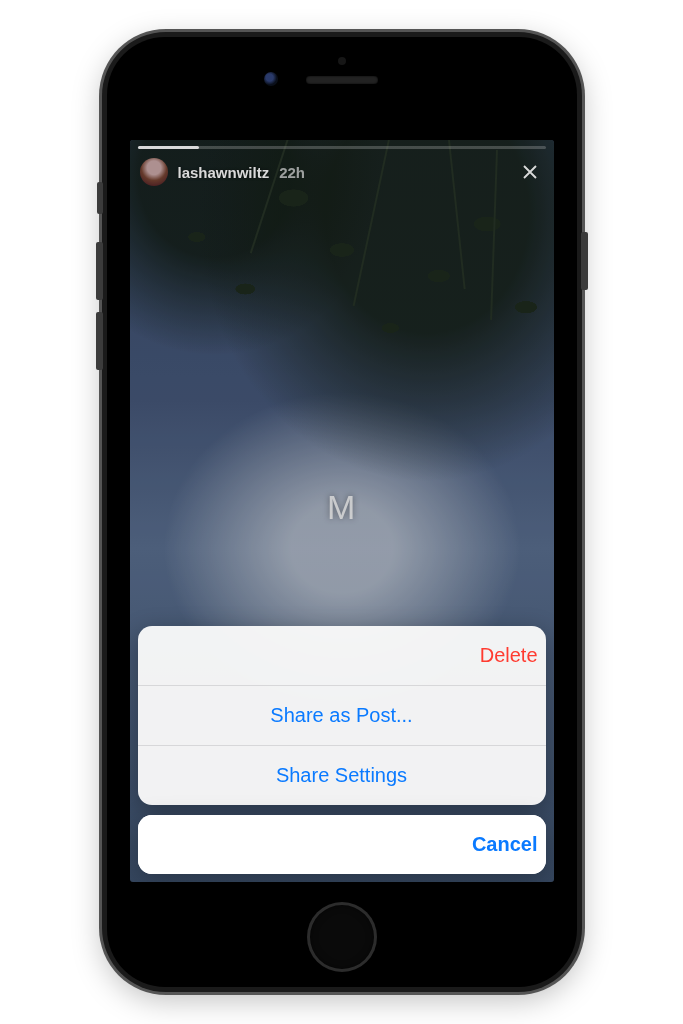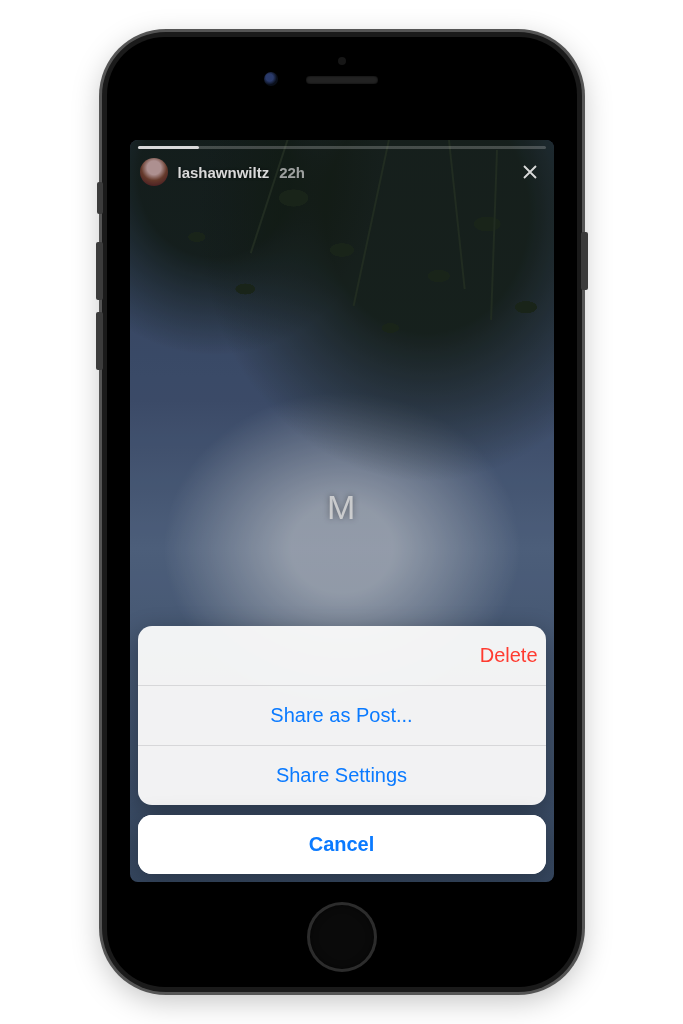--- a/index.html
+++ b/index.html
@@ -29,21 +29,21 @@
   .prox    { position: absolute; top: 25px; left: 50%; transform: translateX(-50%);
              width: 8px; height: 8px; background: #161616; border-radius: 50%; }
 
   
   .home { position: absolute; bottom: 20px; left: 50%; transform: translateX(-50%);
           width: 70px; height: 70px; border-radius: 50%; background: #0a0a0a;
           box-shadow: inset 0 0 0 3px #2c2c2c, inset 0 0 10px #000; }
 
   
   .screen { position: absolute; top: 108px; left: 28px; right: 28px; bottom: 110px;
-            background: #000; overflow: hidden; border-radius: 8px; }
+            background: #000; overflow: hidden; border-radius: 3px; }
 
   
   .story-bg {
     position: absolute; inset: 0;
     background:
       radial-gradient(120% 80% at 70% 10%, rgba(20,30,20,.85) 0 20%, rgba(20,30,20,0) 45%),
       radial-gradient(100% 60% at 20% 5%, rgba(15,25,15,.8) 0 18%, rgba(15,25,15,0) 40%),
       radial-gradient(60% 30% at 50% 55%, rgba(255,255,255,.5) 0 20%, rgba(255,255,255,0) 70%),
       linear-gradient(180deg, #3a4d6e 0%, #46587a 35%, #5a6f90 55%, #3f536f 100%);
   }
@@ -88,21 +88,21 @@
   .sheet-wrap { position:absolute; left:8px; right:8px; bottom:8px; }
   .sheet { background:rgba(248,248,248,.97); border-radius:14px; overflow:hidden;
            box-shadow:0 6px 24px rgba(0,0,0,.3); }
   .sheet button { display:block; width:100%; background:transparent; border:0; border-top:1px solid #d7d7d9;
                   padding:18px 8px; font-size:20px; color:#0a7aff; cursor:pointer; font-family:inherit; }
   .sheet button:first-child { border-top:0; }
   .sheet button.destructive { color:#ff3b30;text-align:right; }
   .cancel { margin-top:10px; background:#fff; border-radius:14px; overflow:hidden;
             box-shadow:0 6px 24px rgba(0,0,0,.25); }
   .cancel button { display:block; width:100%; background:#fff; border:0; padding:18px 8px;
-                   font-size:20px; font-weight:600; color:#0a7aff; cursor:pointer; font-family:inherit; }
+                   font-size:20px; font-weight:600; color:#0a7aff; cursor:pointer; font-family:inherit;text-align:right; }
 </style>
 </head>
 <body>
 
 <div class="stage">
   <div class="phone">
     <span class="btn-side btn-mute"></span>
     <span class="btn-side btn-vol1"></span>
     <span class="btn-side btn-vol2"></span>
     <span class="btn-side btn-power"></span>

